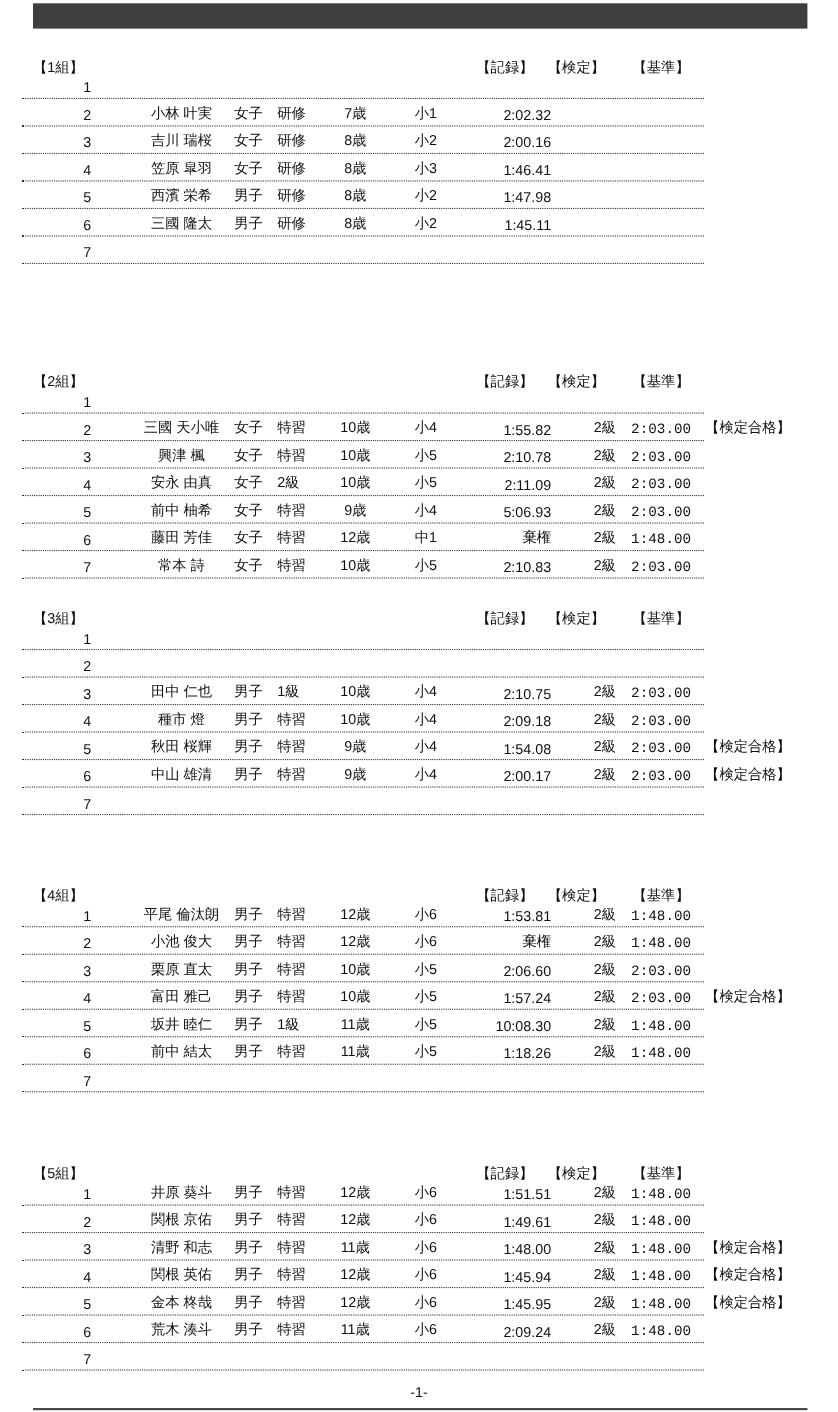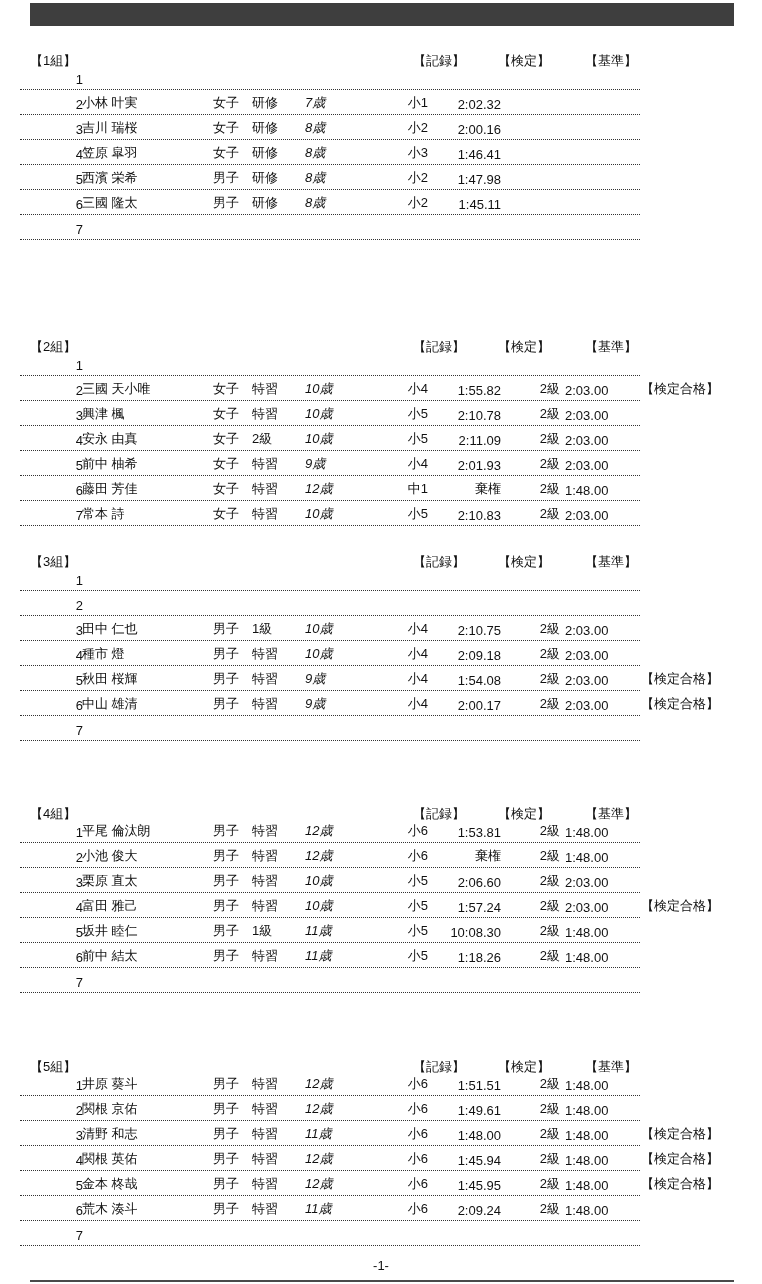--- a/index.html
+++ b/index.html
@@ -17,39 +17,39 @@
   }
   .group { position:absolute; left:0; width:762px; height:202px; font-size:13px; }
   #groups .group:nth-of-type(1){ top:52px; }
   #groups .group:nth-of-type(2){ top:303px;margin-top:35px; }
   #groups .group:nth-of-type(3){ top:553px; }
   #groups .group:nth-of-type(4){ top:805px; }
   #groups .group:nth-of-type(5){ top:1058px; }
   .group-header { position:absolute; top:0; left:0; right:0; height:17px; }
   .group-header span { white-space:nowrap; }
   .g-label  { position:absolute; left:30px; }
-  .h-record { position:absolute; left:413px; width:72px; text-align:left; }
+  .h-record { position:absolute; left:413px; width:72px; text-align:right; }
   .h-cert   { position:absolute; left:488px; width:72px; text-align:center; }
-  .h-std    { position:absolute; left:565px; width:72px; text-align:right; }
+  .h-std    { position:absolute; left:565px; width:72px; text-align:center; }
   .rows { position:absolute; top:13px; left:0; right:0; }
   .row  { position:relative; height:25px; }
   .row::after {
     content:""; position:absolute; left:20px; width:620px; bottom:0;
     border-bottom:1px dotted #333333;
   }
   .c { position:absolute; bottom:3px; white-space:pre; }
   .lane   { left:40px;  width:43px; text-align:right; }
-  .name   { left:82px;  width:122px; }
+  .name   { left:104px;  width:122px;text-align:center; }
   .gender { left:213px; }
   .cls    { left:252px; width:60px; }
-  .age    { left:305px; width:62px; text-align:left;font-style:italic; }
-  .grade  { left:390px; width:38px; text-align:right; }
+  .age    { left:292px; width:62px; text-align:center; }
+  .grade  { left:377px; width:38px; }
   .record { left:429px; width:72px; text-align:right; }
   .cert   { left:488px; width:72px; text-align:right; }
-  .std    { left:565px; width:72px; text-align:left; }
+  .std    { left:565px; width:72px; text-align:center;font-family:Liberation Mono, monospace; }
   .pass   { left:641px; white-space:nowrap; }
   .footer {
     position:absolute; top:1258px; left:0; width:762px;
     text-align:center; font-size:13px;
   }
   .bottom-rule {
     position:absolute; top:1280px; left:30px; width:704px;
     border-top:2px solid #4a4a4a;
   }
 </style>
@@ -222,21 +222,21 @@
     <span class="c pass"></span>
   </div>
 
   <div class="row">
     <span class="c lane">5</span>
     <span class="c name">前中 柚希</span>
     <span class="c gender">女子</span>
     <span class="c cls">特習</span>
     <span class="c age">9歳</span>
     <span class="c grade">小4</span>
-    <span class="c record">2:01.93</span>
+    <span class="c record">5:06.93</span>
     <span class="c cert">2級</span>
     <span class="c std">2:03.00</span>
     <span class="c pass"></span>
   </div>
 
   <div class="row">
     <span class="c lane">6</span>
     <span class="c name">藤田 芳佳</span>
     <span class="c gender">女子</span>
     <span class="c cls">特習</span>

